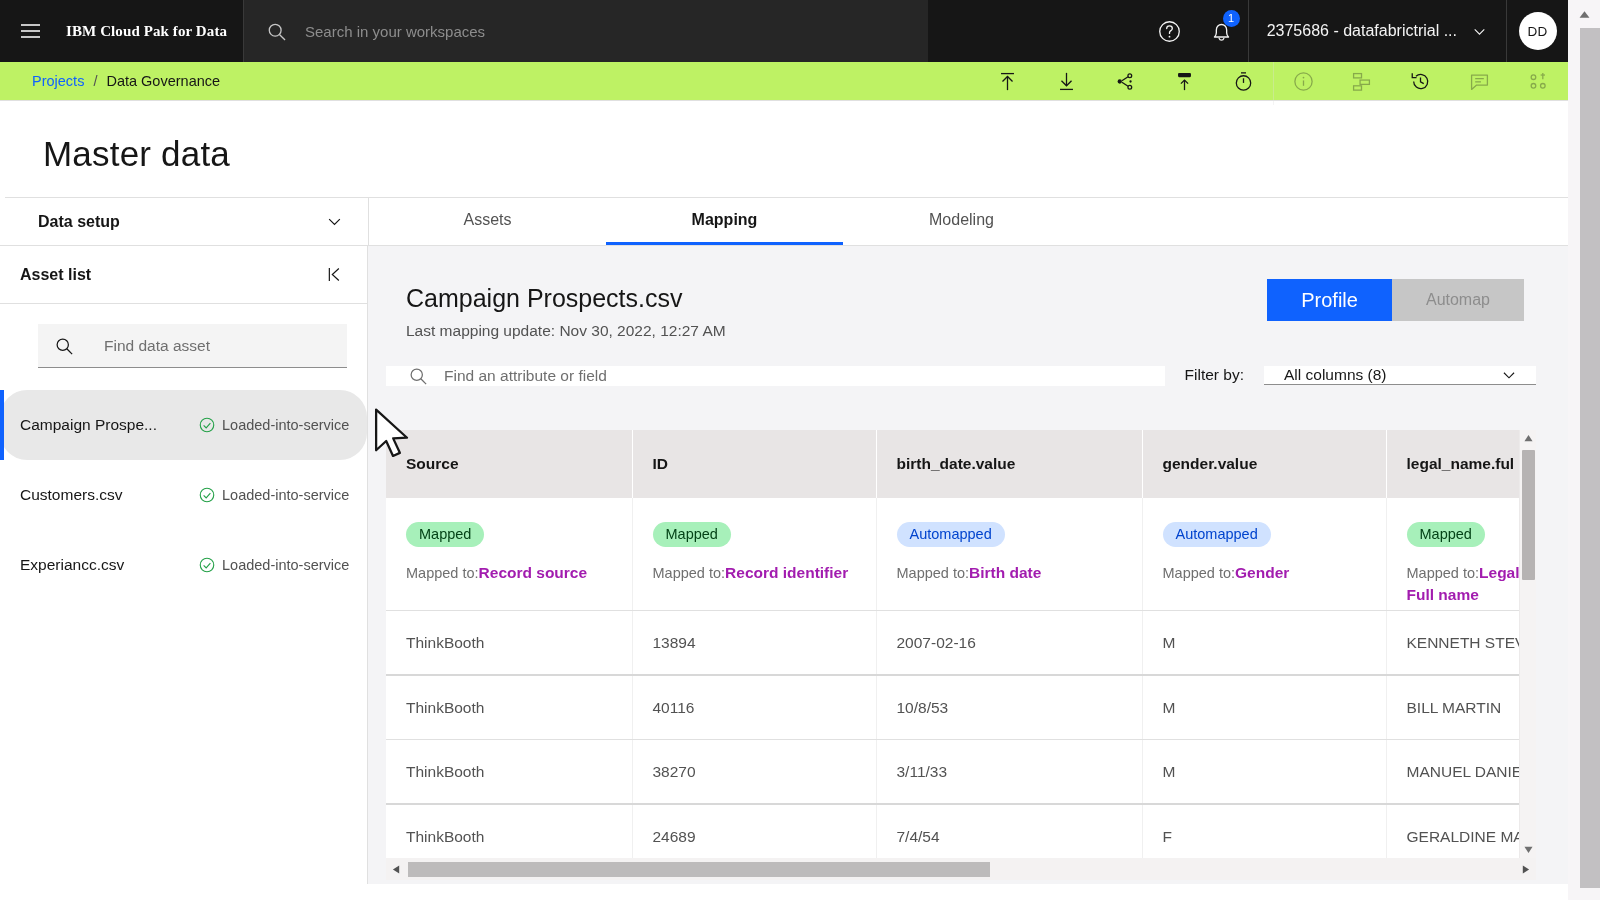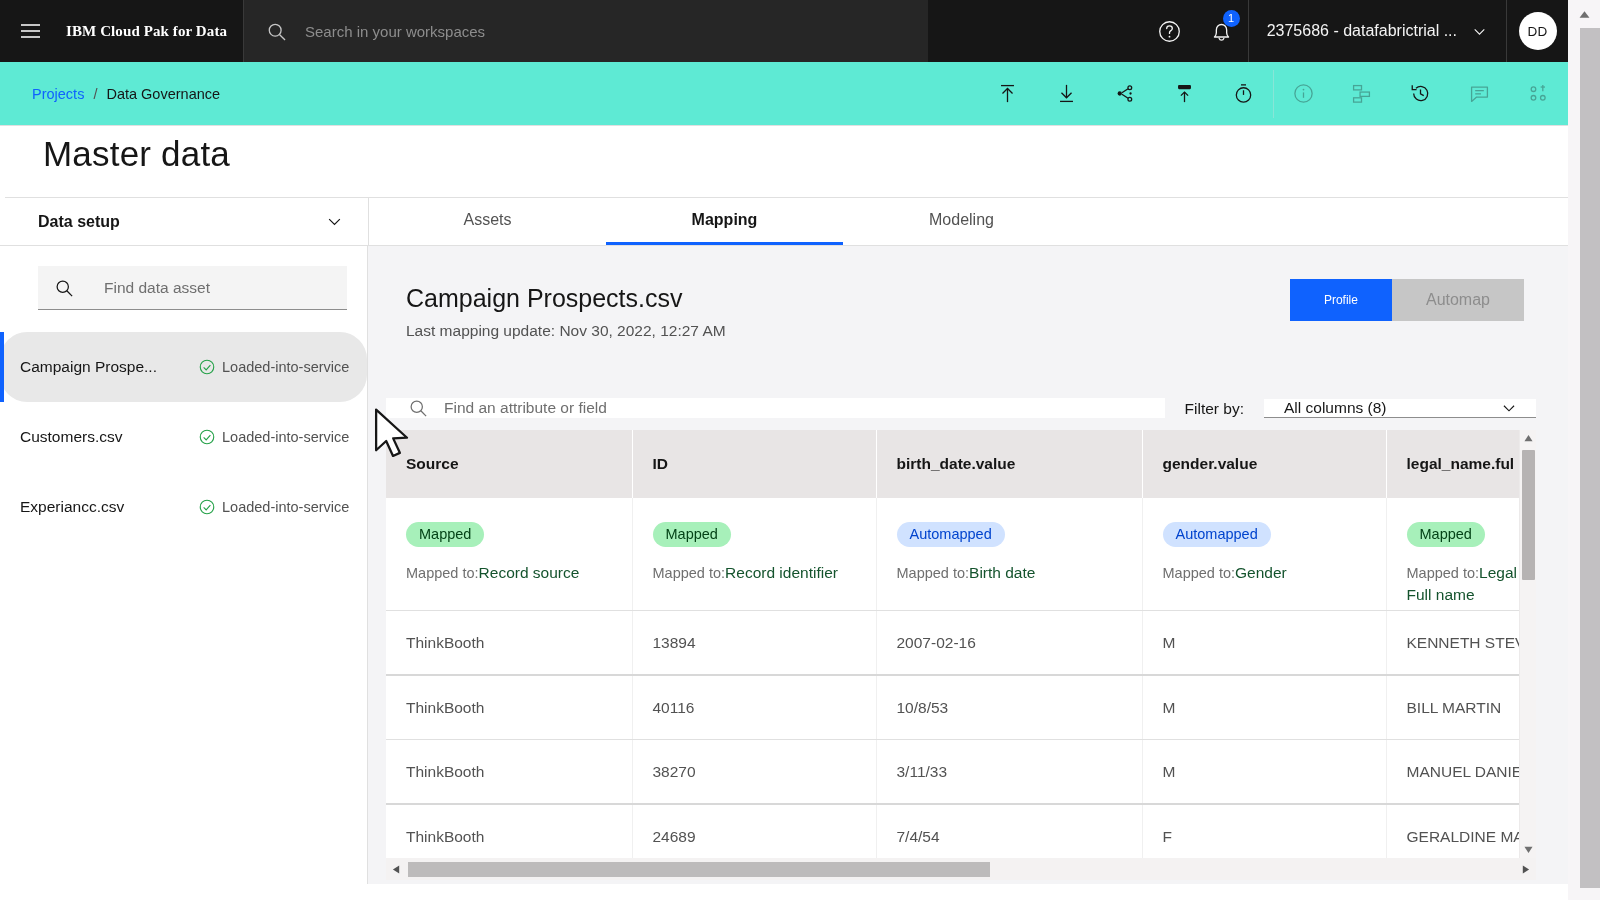--- a/index.html
+++ b/index.html
@@ -75,22 +75,22 @@
   .avatar {
     width: 38px; height: 38px; border-radius: 50%;
     background: #ffffff; color: #161616;
     font-size: 13.5px; font-weight: 400;
     display: flex; align-items: center; justify-content: center;
     letter-spacing: .3px;
   }
 
   
   .crumbbar {
-    position: absolute; top: 62px; left: 0; width: 1568px; height: 64px;
-    background: #5eead4; border-bottom: 1px solid #e0e0e0;
+    position: absolute; top: 62px; left: 0; width: 1568px; height: 39px;
+    background: #bef264; border-bottom: 1px solid #e0e0e0;
     display: flex; align-items: center; z-index: 20;
   }
   .crumbs { display: flex; align-items: center; gap: 9px; padding-left: 32px; font-size: 14.5px; }
   .crumb-link { color: #0f62fe; cursor: pointer; }
   .crumb-sep { color: #525252; }
   .crumb-cur { color: #161616; }
   .crumb-spacer { flex: 1 1 auto; }
   .crumb-tools { display: flex; align-items: center; height: 48px; }
   .ctool {
     width: 59px; height: 48px; display: flex; align-items: center; justify-content: center;
@@ -168,31 +168,31 @@
     background: #f4f4f6; overflow: hidden; z-index: 5;
   }
   .main-head { padding: 38px 0 0 38px; position: relative; height: 108px; }
   .main-title { font-size: 25px; font-weight: 400; color: #161616; line-height: 1.15; }
   .main-sub { font-size: 15.5px; color: #525252; margin-top: 9px; }
   .actionbtns {
     position: absolute; right: 44px; top: 33px;
     display: flex; align-items: stretch; height: 42px;
   }
   .btn-profile {
-    background: #0f62fe; color: #ffffff; font-size: 12px;
+    background: #0f62fe; color: #ffffff; font-size: 20px;
     padding: 13px 34px; display: flex; align-items: center; cursor: pointer; border: none;
   }
   .btn-automap {
     background: #c6c6c6; color: #8d8d8d; font-size: 16px;
     padding: 0 34px; display: flex; align-items: center; cursor: default; border: none;
   }
 
   .filterrow {
     margin: 12px 32px 0 18px; height: 52px;
-    display: flex; align-items: flex-end; background: #f4f4f6;
+    display: flex; align-items: flex-start; background: #f4f4f6;
   }
   .attrsearch {
     flex: 1 1 auto; background: #ffffff; display: flex; align-items: center;
     gap: 16px; padding-left: 22px; cursor: text;
   }
   .attrsearch-placeholder { color: #6f6f6f; font-size: 15.5px; }
   .filterby-label {
     display: flex; align-items: center; padding: 0 20px;
     font-size: 15.5px; color: #161616; background: #f4f4f6;
   }
@@ -221,21 +221,21 @@
   tr.maprow td { height: 112px; padding-top: 24px; border-bottom: 1px solid #e0e0e0; }
   tr.datarow td { height: 63px; line-height: 63px; padding-top: 0; }
   tr.datarow.thick td { border-bottom: 2px solid #d8d8d8; }
   .pill {
     display: inline-block; border-radius: 13px; font-size: 14.5px;
     padding: 4px 13px; line-height: 17px; white-space: nowrap;
   }
   .pill.mapped { background: #a7f0ba; color: #044317; }
   .pill.automapped { background: #d0e2ff; color: #0043ce; }
   .mapto { margin-top: 15px; font-size: 14.5px; color: #6f6f6f; white-space: normal; line-height: 1.45; }
-  .mapto b { color: #14532d; font-weight: 400; font-size: 15.5px; }
+  .mapto b { color: #a21caf; font-weight: 700; font-size: 15.5px; }
 
   
   .c-source { width: 246px; }
   .c-id     { width: 244px; }
   .c-birth  { width: 266px; }
   .c-gender { width: 244px; }
   .c-legal  { width: 142px; }
 
   
   .tb-vscroll {
@@ -434,20 +434,29 @@
     </svg>
   </div>
   <div class="tabs">
     <div class="tab">Assets</div>
     <div class="tab active">Mapping</div>
     <div class="tab">Modeling</div>
   </div>
 </div>
 
 <div class="assetpanel">
+  <div class="assethead">
+    <span class="assethead-title">Asset list</span>
+    <span class="collapse-btn">
+      <svg width="19" height="19" viewBox="0 0 32 32" fill="none" stroke="#161616" stroke-width="2">
+        <line x1="9" y1="5" x2="9" y2="27"></line>
+          <polyline points="25,6 14,16 25,26"></polyline>
+      </svg>
+    </span>
+  </div>
 
   <div class="assetsearch-wrap">
     <div class="assetsearch">
       <svg width="20" height="20" viewBox="0 0 32 32" fill="none" stroke="#161616" stroke-width="2">
         <circle cx="14" cy="14" r="9"></circle>
           <line x1="20.5" y1="20.5" x2="29" y2="29"></line>
       </svg>
       <span class="assetsearch-placeholder">Find data asset</span>
     </div>
   </div>

